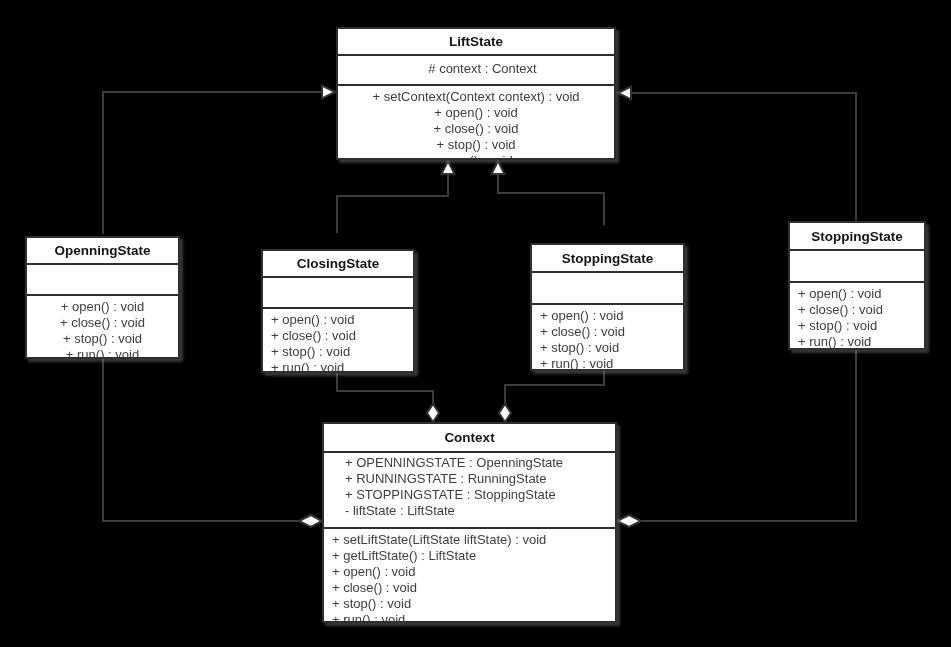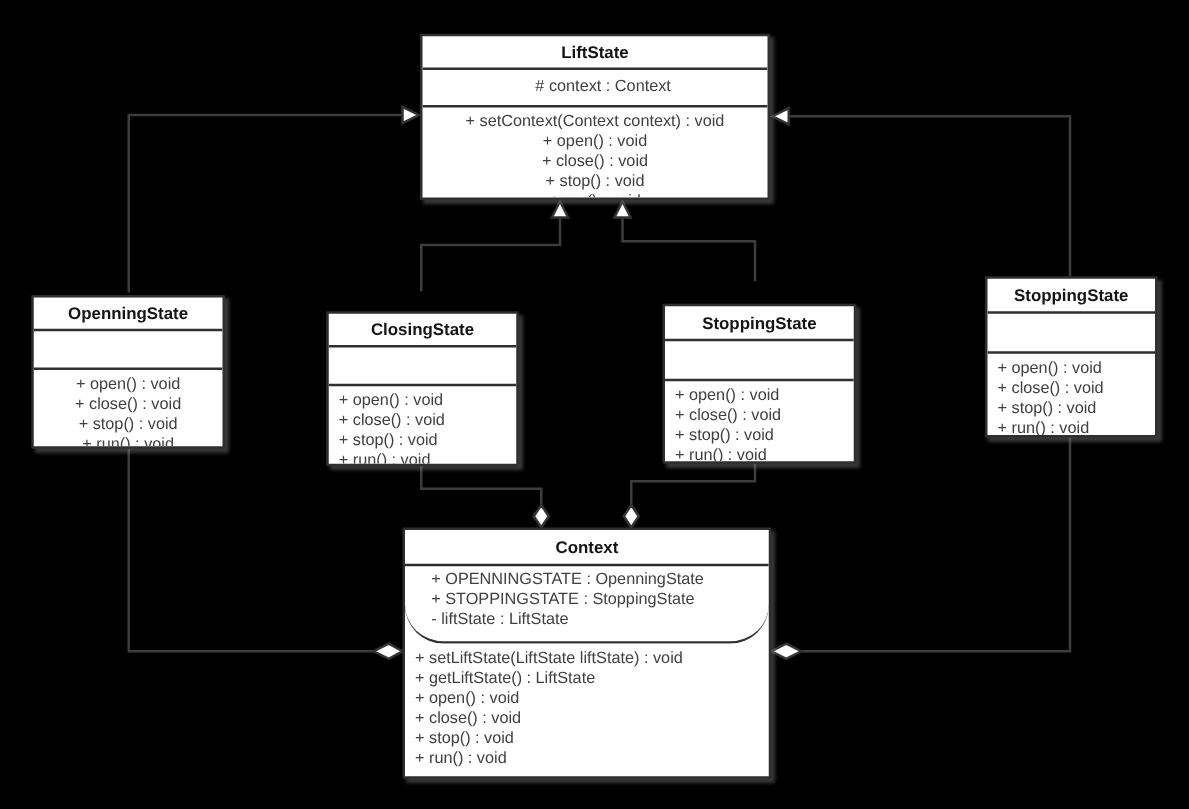--- a/index.html
+++ b/index.html
@@ -164,22 +164,23 @@
     <div class="uml-methods">
         <div class="uml-row">+ open() : void</div>
         <div class="uml-row">+ close() : void</div>
         <div class="uml-row">+ stop() : void</div>
         <div class="uml-row">+ run() : void</div>
       </div>
   </div>
 
   <div class="uml-class" style="left:322px; top:422px; width:295px; height:201px;">
     <div class="uml-title" style="height:29px;">Context</div>
-    <div class="uml-attrs" style="height:62px; padding-top:2px;border-radius:32px;">
+    <div class="uml-attrs" style="height:76px; padding-top:2px;">
         <div class="uml-row">+ OPENNINGSTATE : OpenningState</div>
+        <div class="uml-row">+ RUNNINGSTATE : RunningState</div>
         <div class="uml-row">+ STOPPINGSTATE : StoppingState</div>
         <div class="uml-row">- liftState : LiftState</div>
       </div>
     <div class="uml-methods">
         <div class="uml-row">+ setLiftState(LiftState liftState) : void</div>
         <div class="uml-row">+ getLiftState() : LiftState</div>
         <div class="uml-row">+ open() : void</div>
         <div class="uml-row">+ close() : void</div>
         <div class="uml-row">+ stop() : void</div>
         <div class="uml-row">+ run() : void</div>

